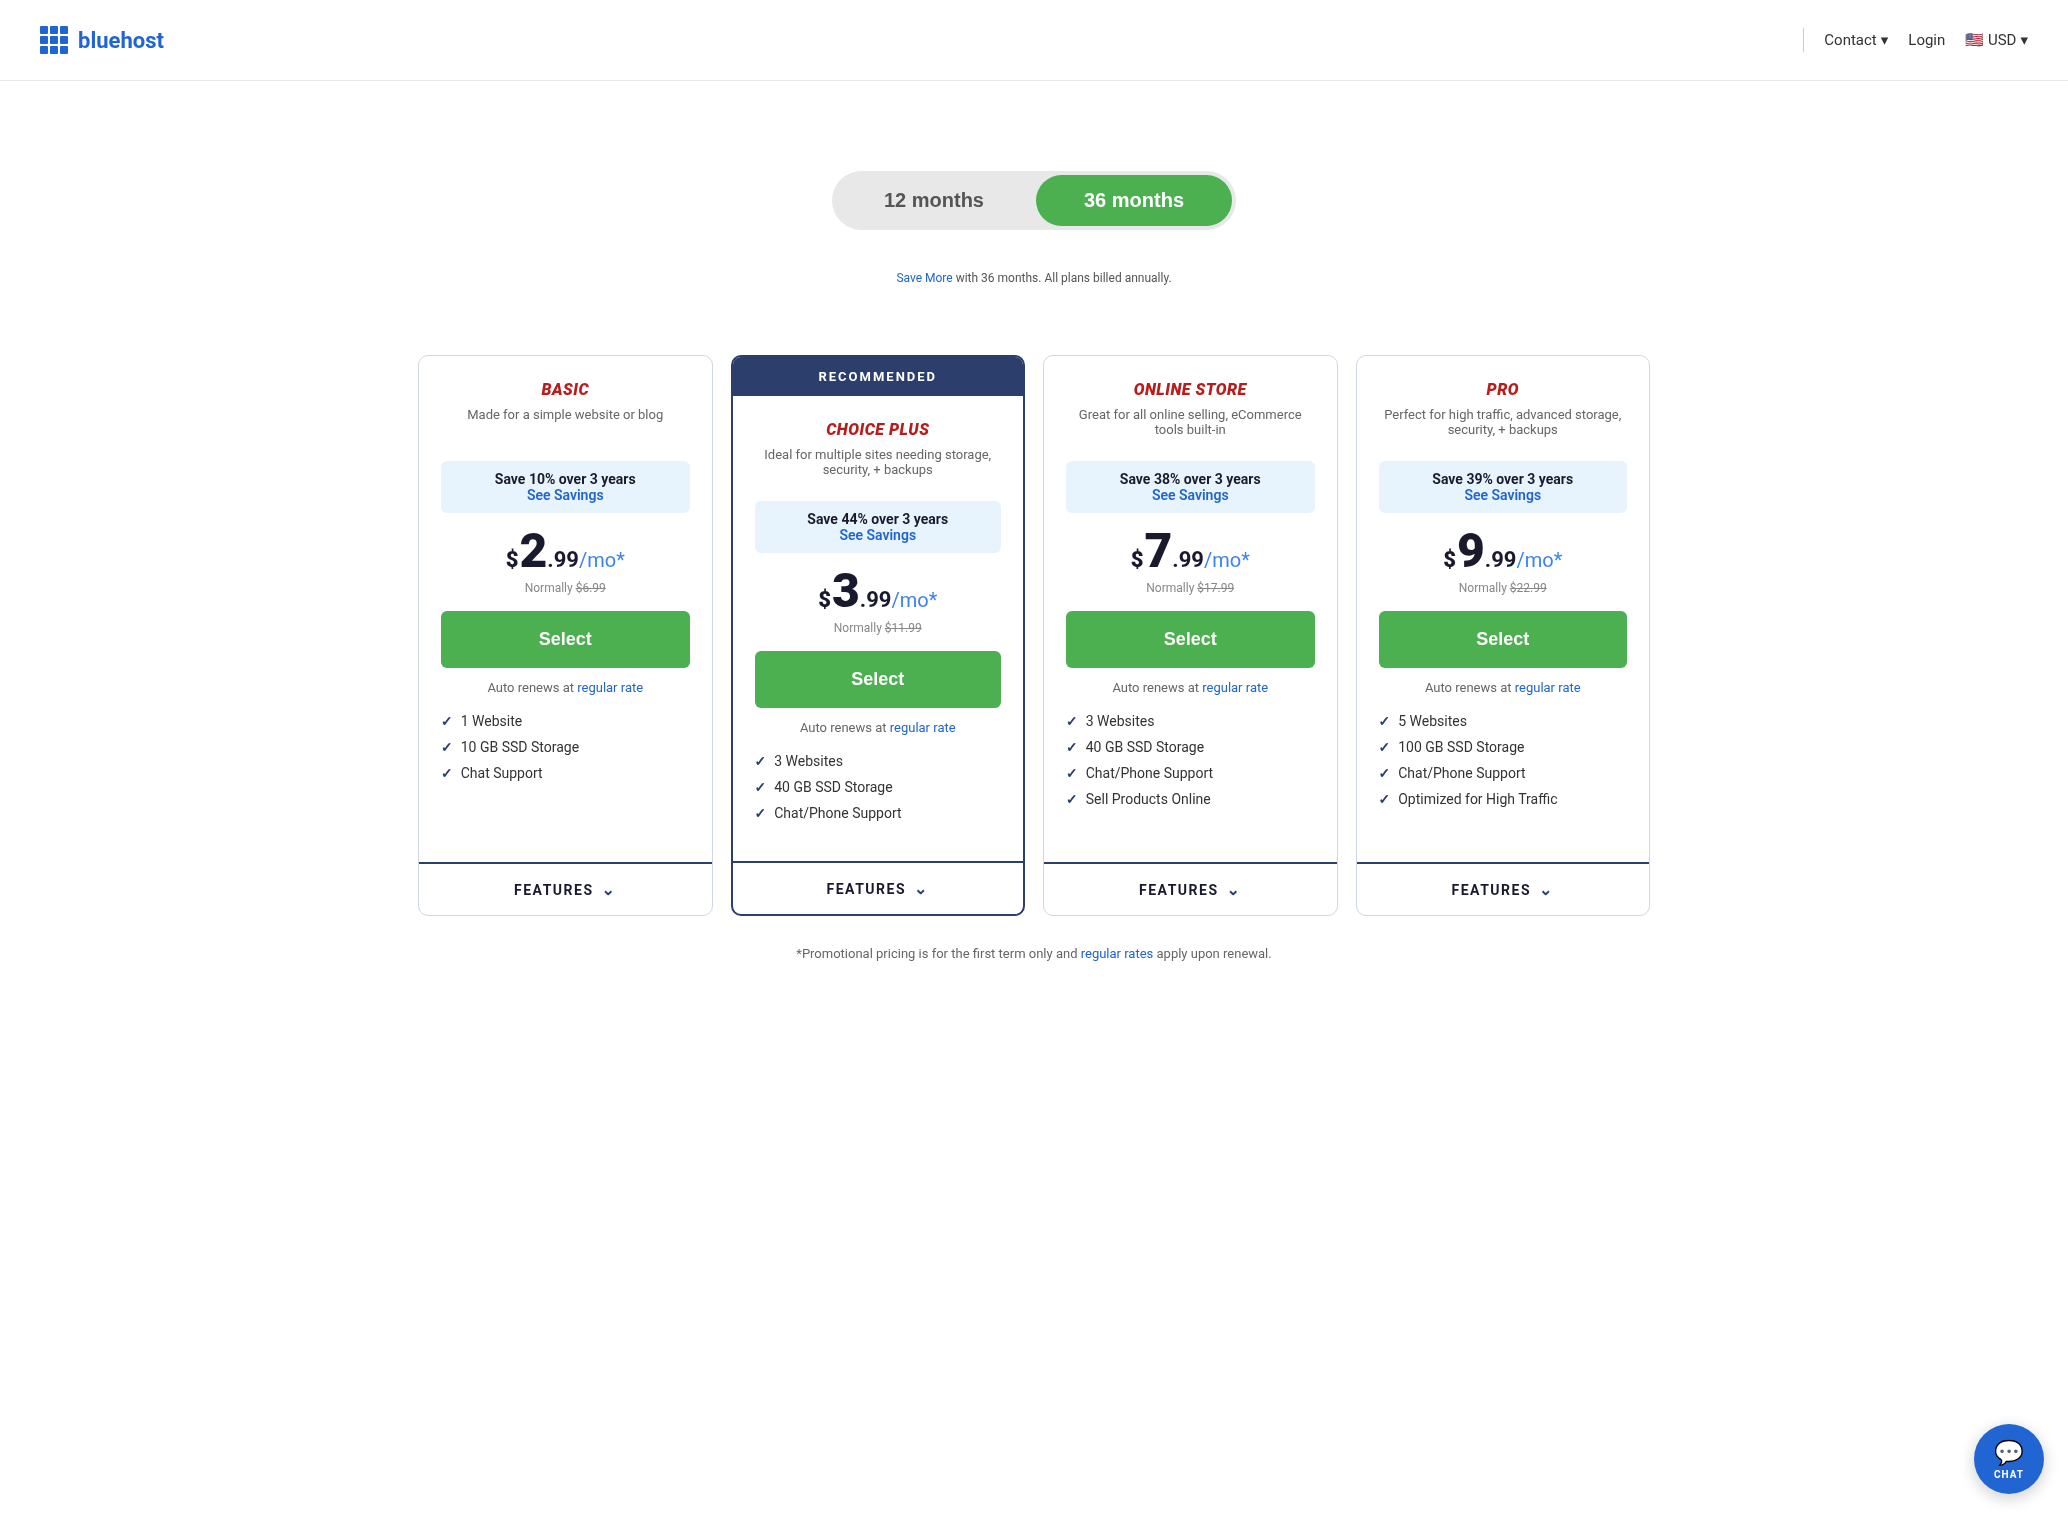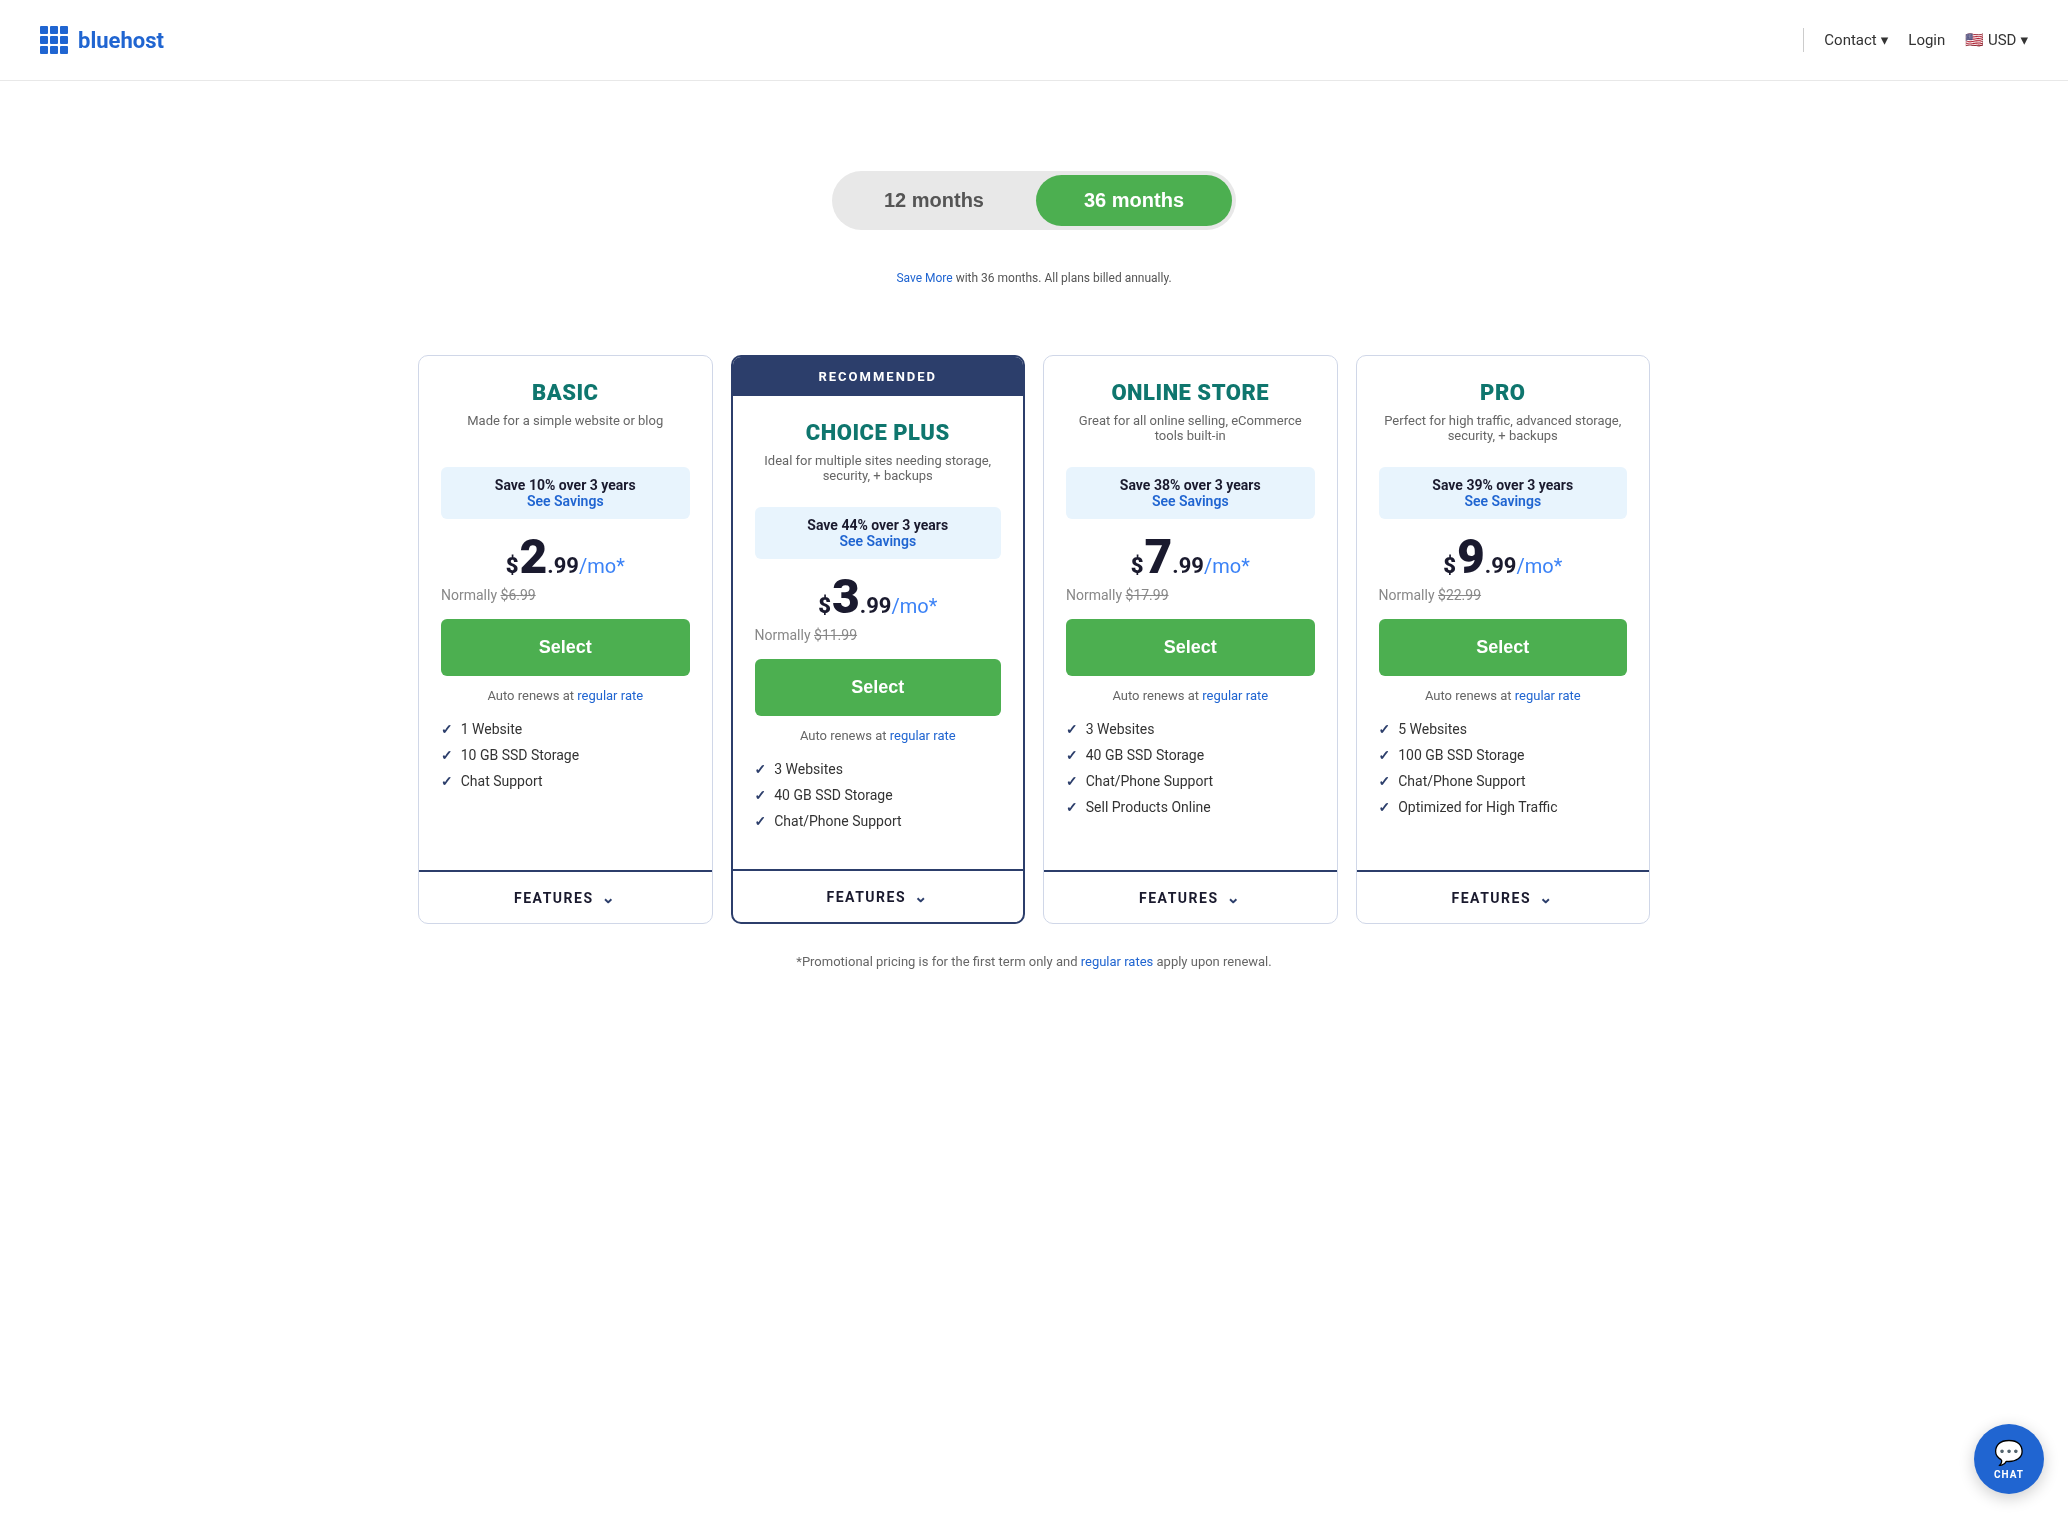--- a/index.html
+++ b/index.html
@@ -118,26 +118,27 @@
       padding: 12px 10px;
       font-size: 13px;
       font-weight: 700;
       letter-spacing: 2px;
       text-transform: uppercase;
     }
 
     .plan-body { padding: 24px 22px 20px; display: flex; flex-direction: column; flex: 1; }
 
     .plan-name {
-      font-size: 22px;
+      font-size: 16px;
       font-weight: 900;
-      color: #0f766e;
+      color: #b91c1c;
       text-align: center;
       text-transform: uppercase;
       letter-spacing: 0.5px;
+      font-style: italic;
     }
     .plan-desc {
       font-size: 13px;
       color: #666;
       text-align: center;
       margin-top: 8px;
       min-height: 36px;
     }
 
     .savings-box {
@@ -158,21 +159,22 @@
       text-decoration: none;
       display: block;
       font-weight: 600;
     }
 
     .price-row {
       text-align: center;
       margin-bottom: 6px;
     }
     .price-normal {
-      font-size: 14px;
+      text-align: center;
+      font-size: 12px;
       color: #888;
       margin-bottom: 16px;
     }
     .price-normal s { color: #888; }
 
     .select-btn {
       background: #4caf50;
       color: #fff;
       border: none;
       border-radius: 6px;

